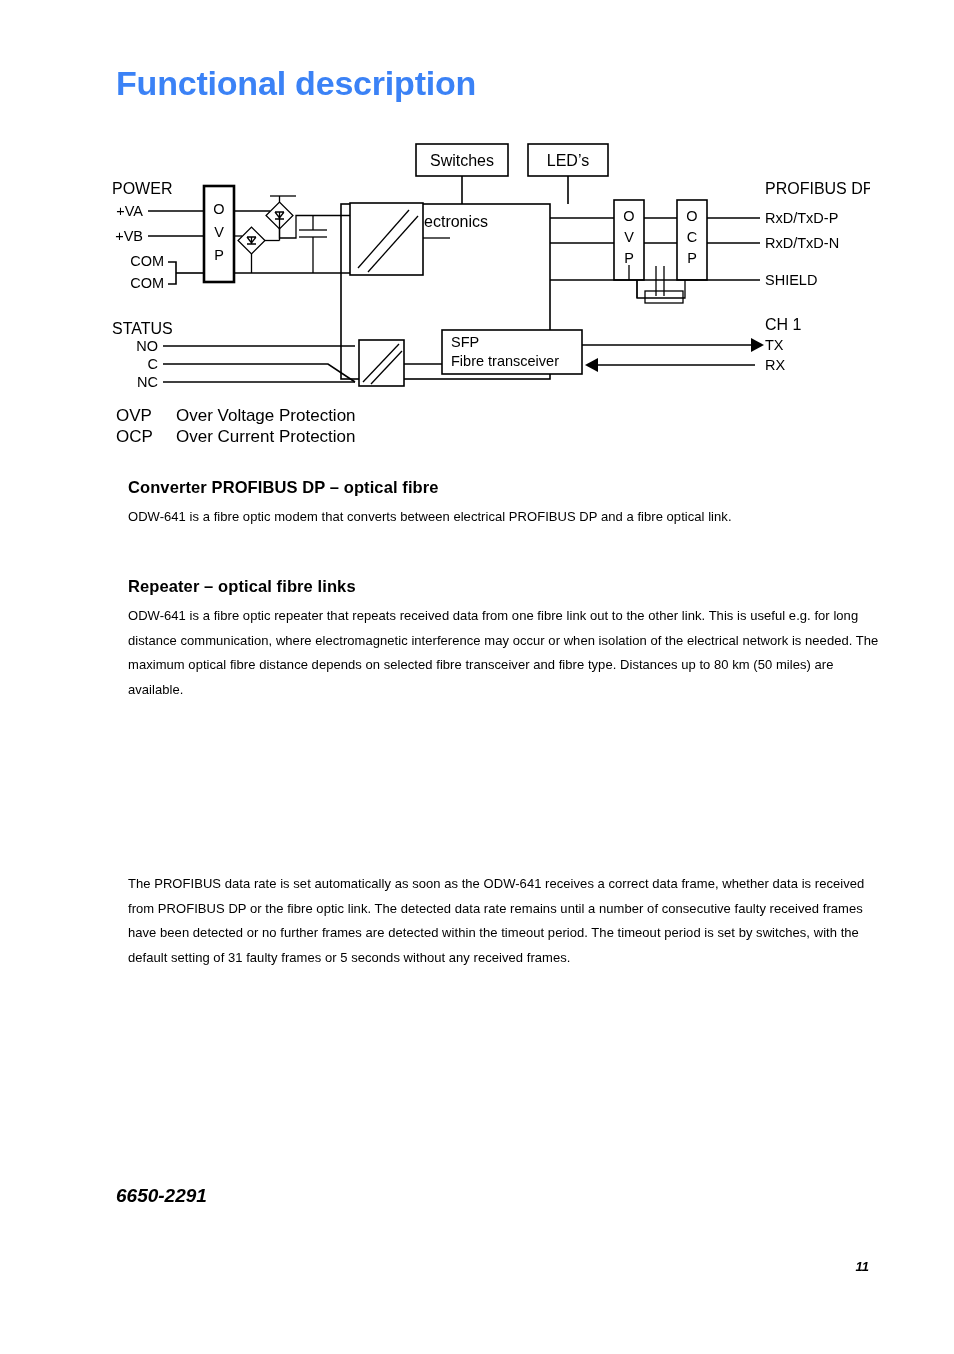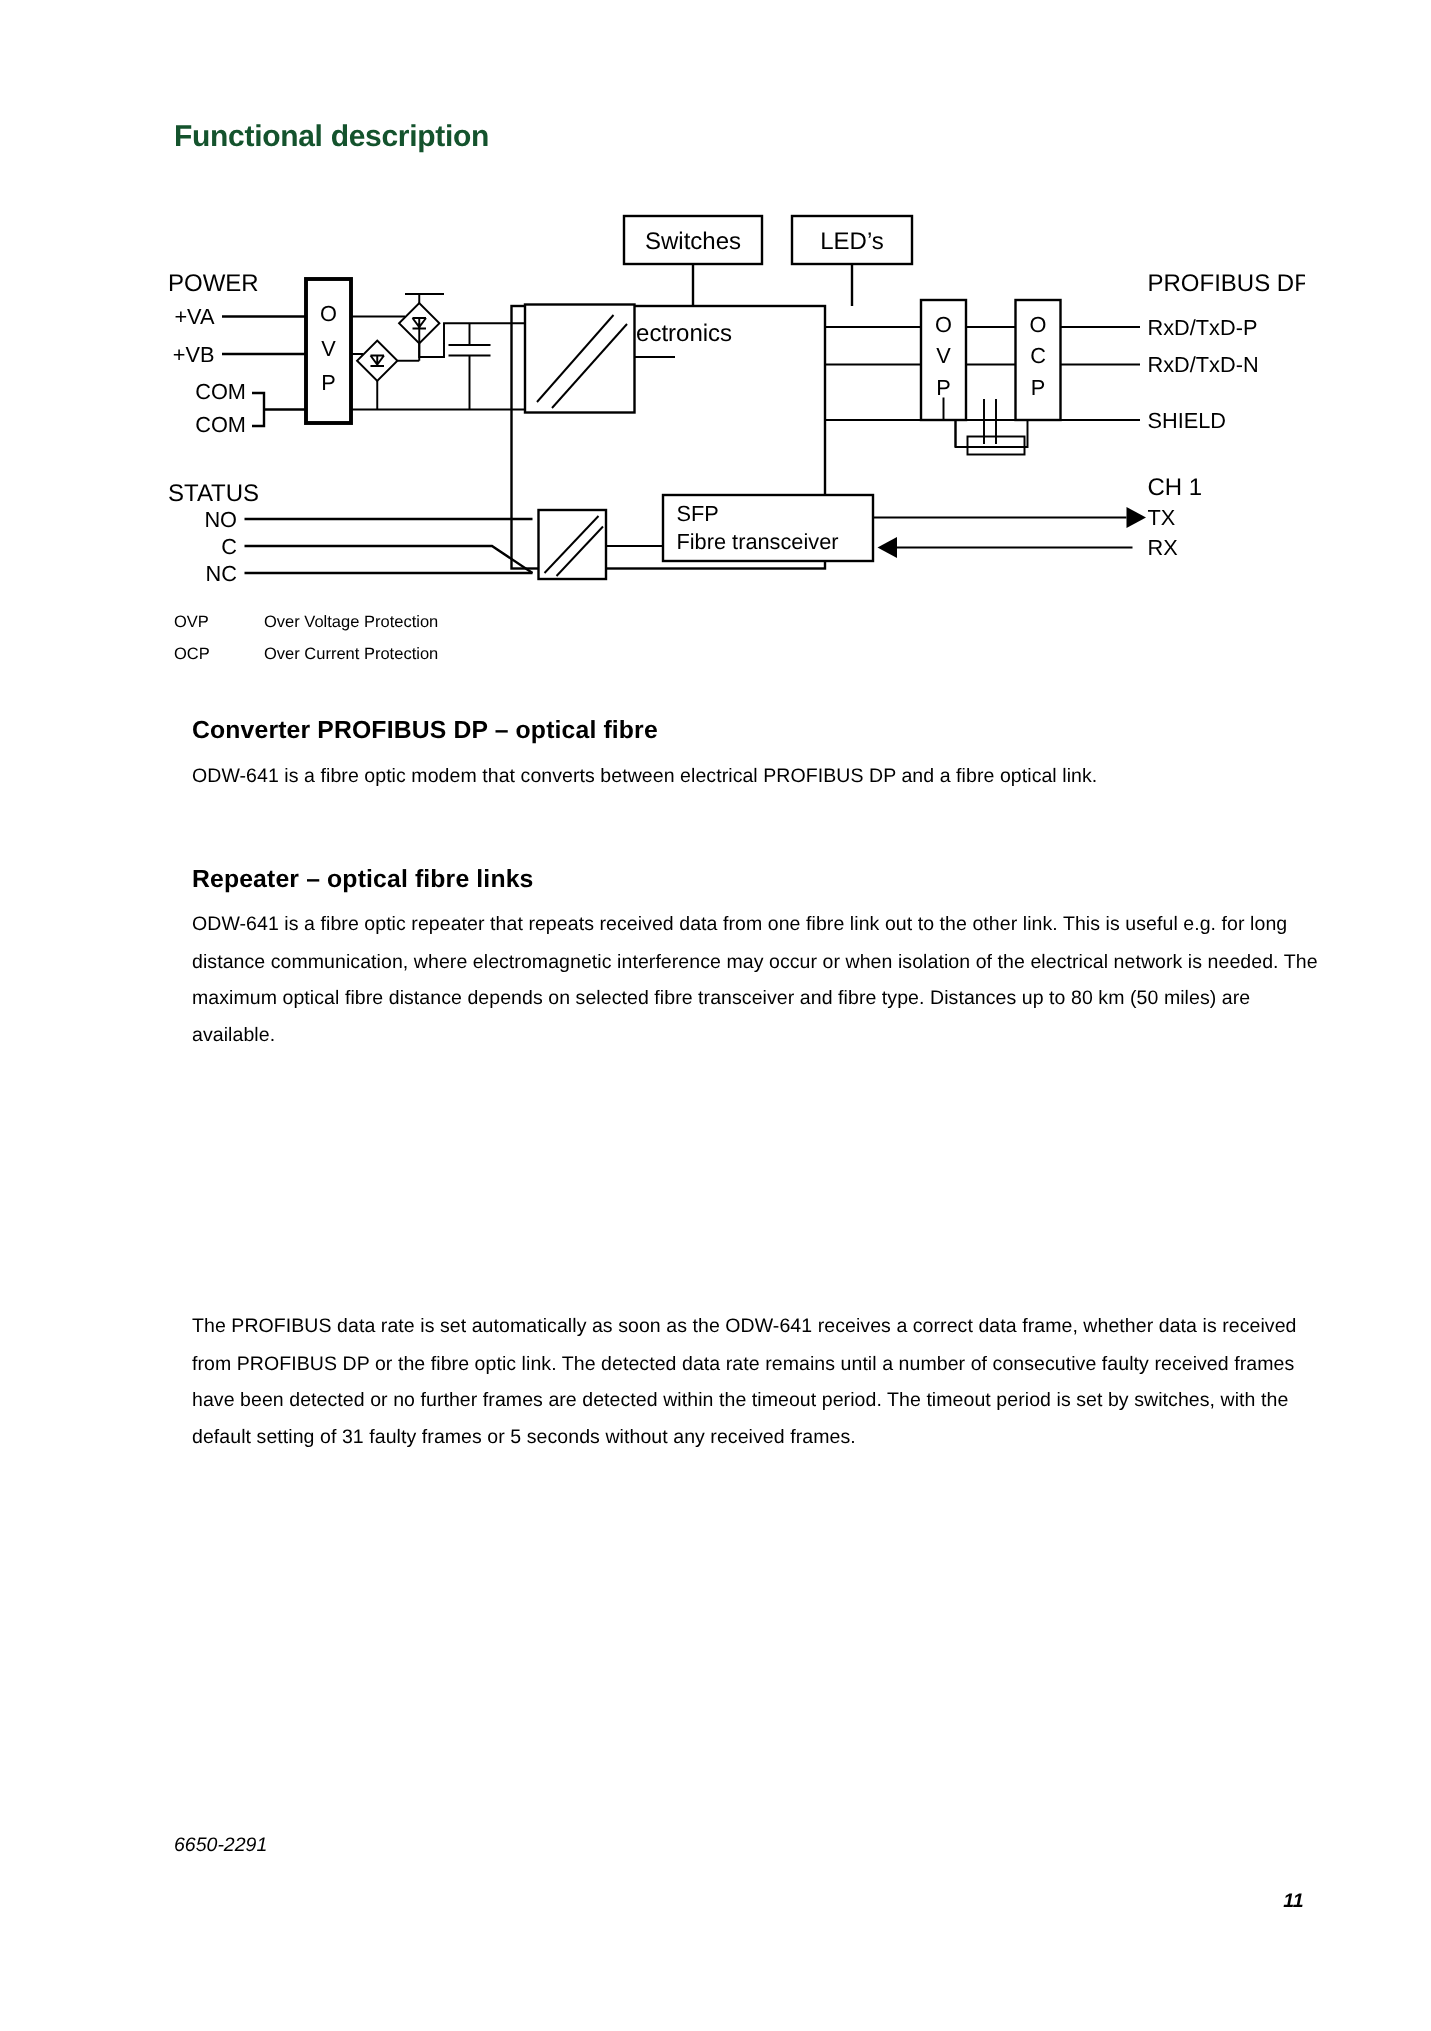--- a/index.html
+++ b/index.html
@@ -16,43 +16,43 @@
     width: 954px;
     height: 1354px;
     background: #ffffff;
     overflow: hidden;
   }
 
   
   .page-title {
     position: absolute;
     left: 116px;
-    top: 80px;
-    font-size: 20px;
+    top: 64px;
+    font-size: 34px;
     font-weight: bold;
     letter-spacing: -0.2px;
-    color: #14532d;
+    color: #3b82f6;
   }
 
   
   #diagram {
     position: absolute;
     left: 110px;
     top: 138px;
     width: 760px;
     height: 265px;
   }
   #diagram svg { display: block; }
 
   
   .legend {
     position: absolute;
     left: 116px;
     top: 405px;
-    font-size: 11px;
+    font-size: 17px;
     line-height: 21px;
   }
   .legend-row { white-space: nowrap; }
   .legend-abbr {
     display: inline-block;
     width: 60px;
   }
 
   
   .section { position: absolute; left: 116px; width: 752px; margin-left: 12px; }
@@ -71,23 +71,23 @@
 
   #sec-converter { top: 478px; }
   #sec-repeater  { top: 577px; }
   #sec-datarate  { top: 754px; }
   #sec-autodetect{ top: 872px; }
 
   
   .footer-left {
     position: absolute;
     left: 116px;
-    top: 1222px;
-    font-size: 13px;
-    font-weight: normal;
+    top: 1185px;
+    font-size: 19px;
+    font-weight: bold;
     font-style: italic;
   }
   .footer-right {
     position: absolute;
     right: 85px;
     top: 1259px;
     font-size: 13px;
     font-weight: bold;
     font-style: italic;
   }

